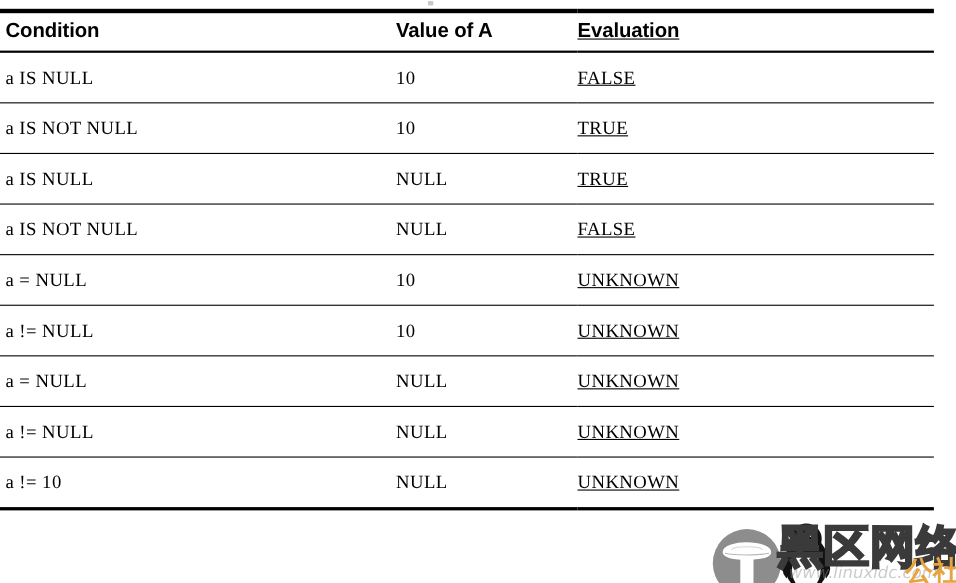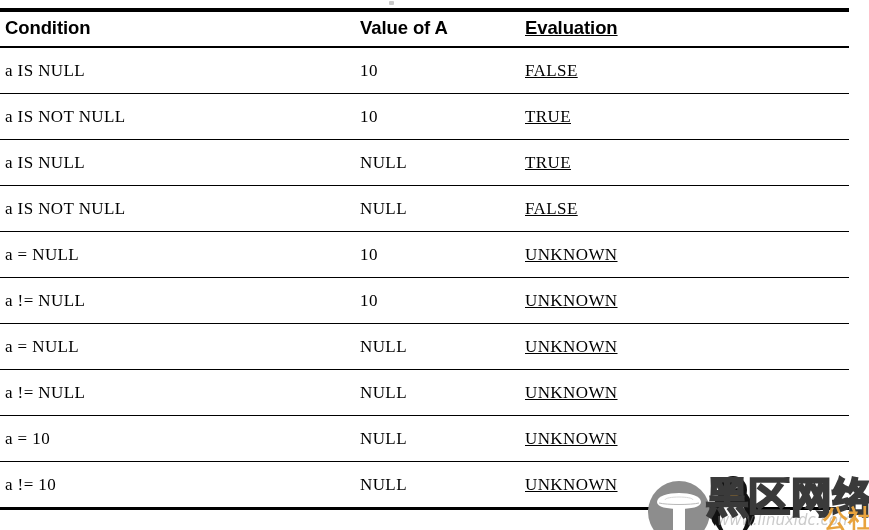--- a/index.html
+++ b/index.html
@@ -202,25 +202,20 @@
         <td class="col-value mono">10</td>
         <td class="col-eval mono">UNKNOWN</td>
       </tr>
       <tr>
         <td class="col-condition mono">a = NULL</td>
         <td class="col-value mono">NULL</td>
         <td class="col-eval mono">UNKNOWN</td>
       </tr>
       <tr>
         <td class="col-condition mono">a != NULL</td>
-        <td class="col-value mono">NULL</td>
-        <td class="col-eval mono">UNKNOWN</td>
-      </tr>
-      <tr>
-        <td class="col-condition mono">a = 10</td>
         <td class="col-value mono">NULL</td>
         <td class="col-eval mono">UNKNOWN</td>
       </tr>
       <tr>
         <td class="col-condition mono">a != 10</td>
         <td class="col-value mono">NULL</td>
         <td class="col-eval mono">UNKNOWN</td>
       </tr>
     </tbody>
   </table>

